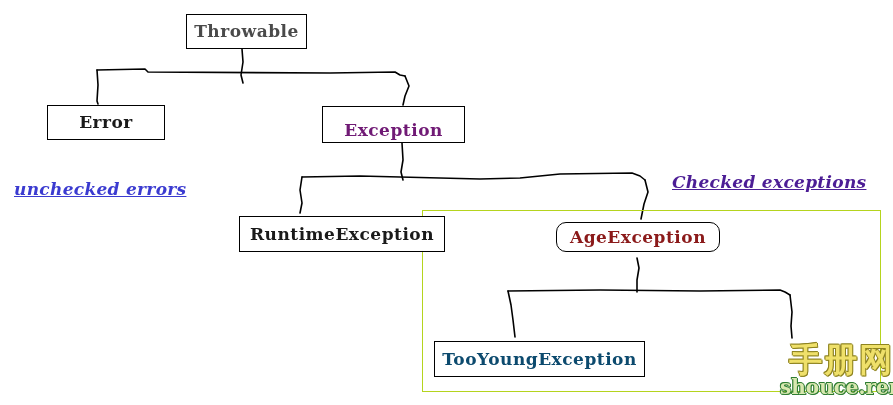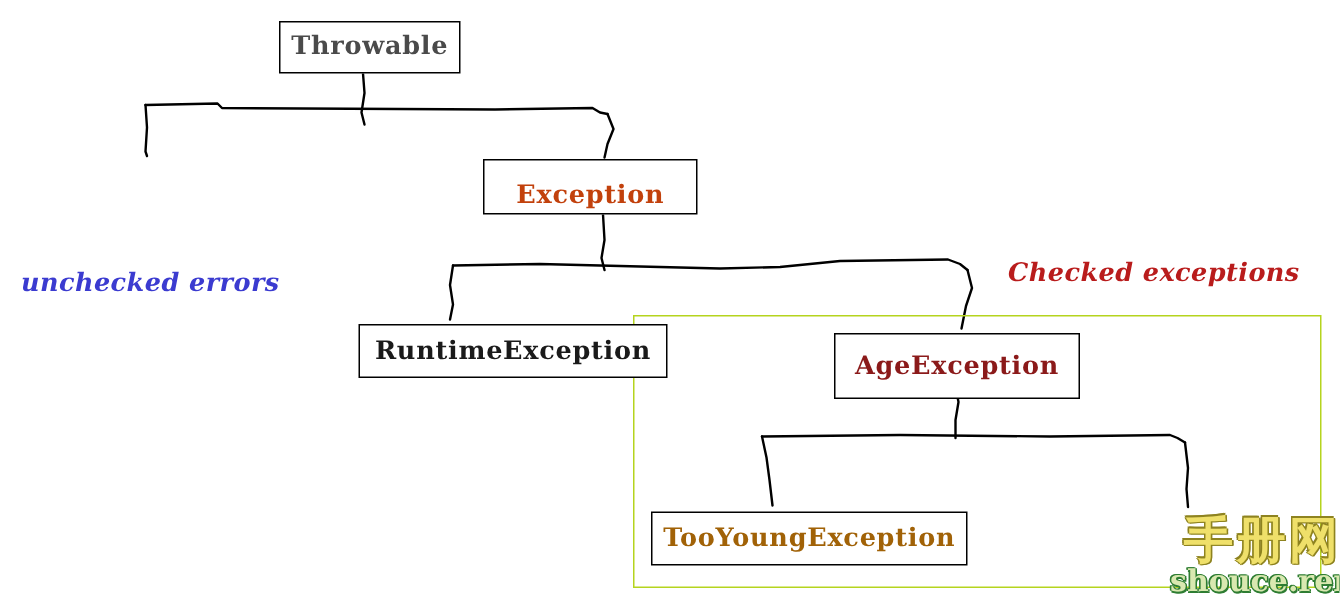--- a/index.html
+++ b/index.html
@@ -41,20 +41,21 @@
     line-height: 1;
   }
   .note {
     position: absolute;
     font-family: "DejaVu Serif", serif;
     font-style: italic;
     font-size: 17px;
     font-weight: 600;
     white-space: nowrap;
     letter-spacing: 0.3px;
+    text-decoration: underline;
   }
   .group-box {
     position: absolute;
     box-sizing: border-box;
     background: transparent;
   }
   
   #watermark {
     position: absolute;
     text-align: center;
@@ -119,34 +120,37 @@
 
       <path d="M 790,295 L 792,312 L 791,326 L 792,338"></path>
     </g>
   </svg>
 
   <div class="group-box" id="group-box" style="left: 422px; top: 210px; width: 459px; height: 182px; border: 1.6px solid rgb(181, 212, 30);"></div>
 
   <div class="node" id="node-throwable" style="left: 186px; top: 14px; width: 121px; height: 35px;">
     <span class="label" style="color: rgb(74, 74, 74);">Throwable</span>
   </div>
+  <div class="node" id="node-error" style="left: 47px; top: 105px; width: 118px; height: 35px;">
+    <span class="label" style="color: rgb(26, 26, 26);">Error</span>
+  </div>
   <div class="node" id="node-exception" style="left: 322px; top: 106px; width: 143px; height: 37px;">
-    <span class="label" style="color: #c2410c; margin-top: 12px;">Exception</span>
+    <span class="label" style="color: #701a75; margin-top: 12px;">Exception</span>
   </div>
   <div class="node" id="node-runtime-exception" style="left: 196px; top: 216px; width: 206px; height: 36px; margin-left: 43px;">
     <span class="label" style="color: rgb(26, 26, 26);">RuntimeException</span>
   </div>
-  <div class="node" id="node-age-exception" style="left: 556px; top: 222px; width: 164px; height: 44px;">
+  <div class="node" id="node-age-exception" style="left: 556px; top: 222px; width: 164px; height: 30px; border-radius: 10px;">
     <span class="label" style="color: rgb(139, 26, 26);">AgeException</span>
   </div>
   <div class="node" id="node-too-young-exception" style="left: 434px; top: 341px; width: 211px; height: 36px;">
-    <span class="label" style="color: #a16207;">TooYoungException</span>
+    <span class="label" style="color: #0c4a6e;">TooYoungException</span>
   </div>
 
   <div class="note" id="note-unchecked-errors" style="left: 14px; top: 179px; color: rgb(59, 59, 208);">unchecked errors</div>
-  <div class="note" id="note-checked-exceptions" style="left: 672px; top: 172px; color: #b91c1c;">Checked exceptions</div>
+  <div class="note" id="note-checked-exceptions" style="left: 672px; top: 172px; color: #4c1d95;">Checked exceptions</div>
 
   <div id="watermark" style="left: 780px; top: 343px;">
     <span class="wm-cn">手册网</span>
     <span class="wm-en">shouce.ren</span>
   </div>
 
 </div>
 
 </body></html>

